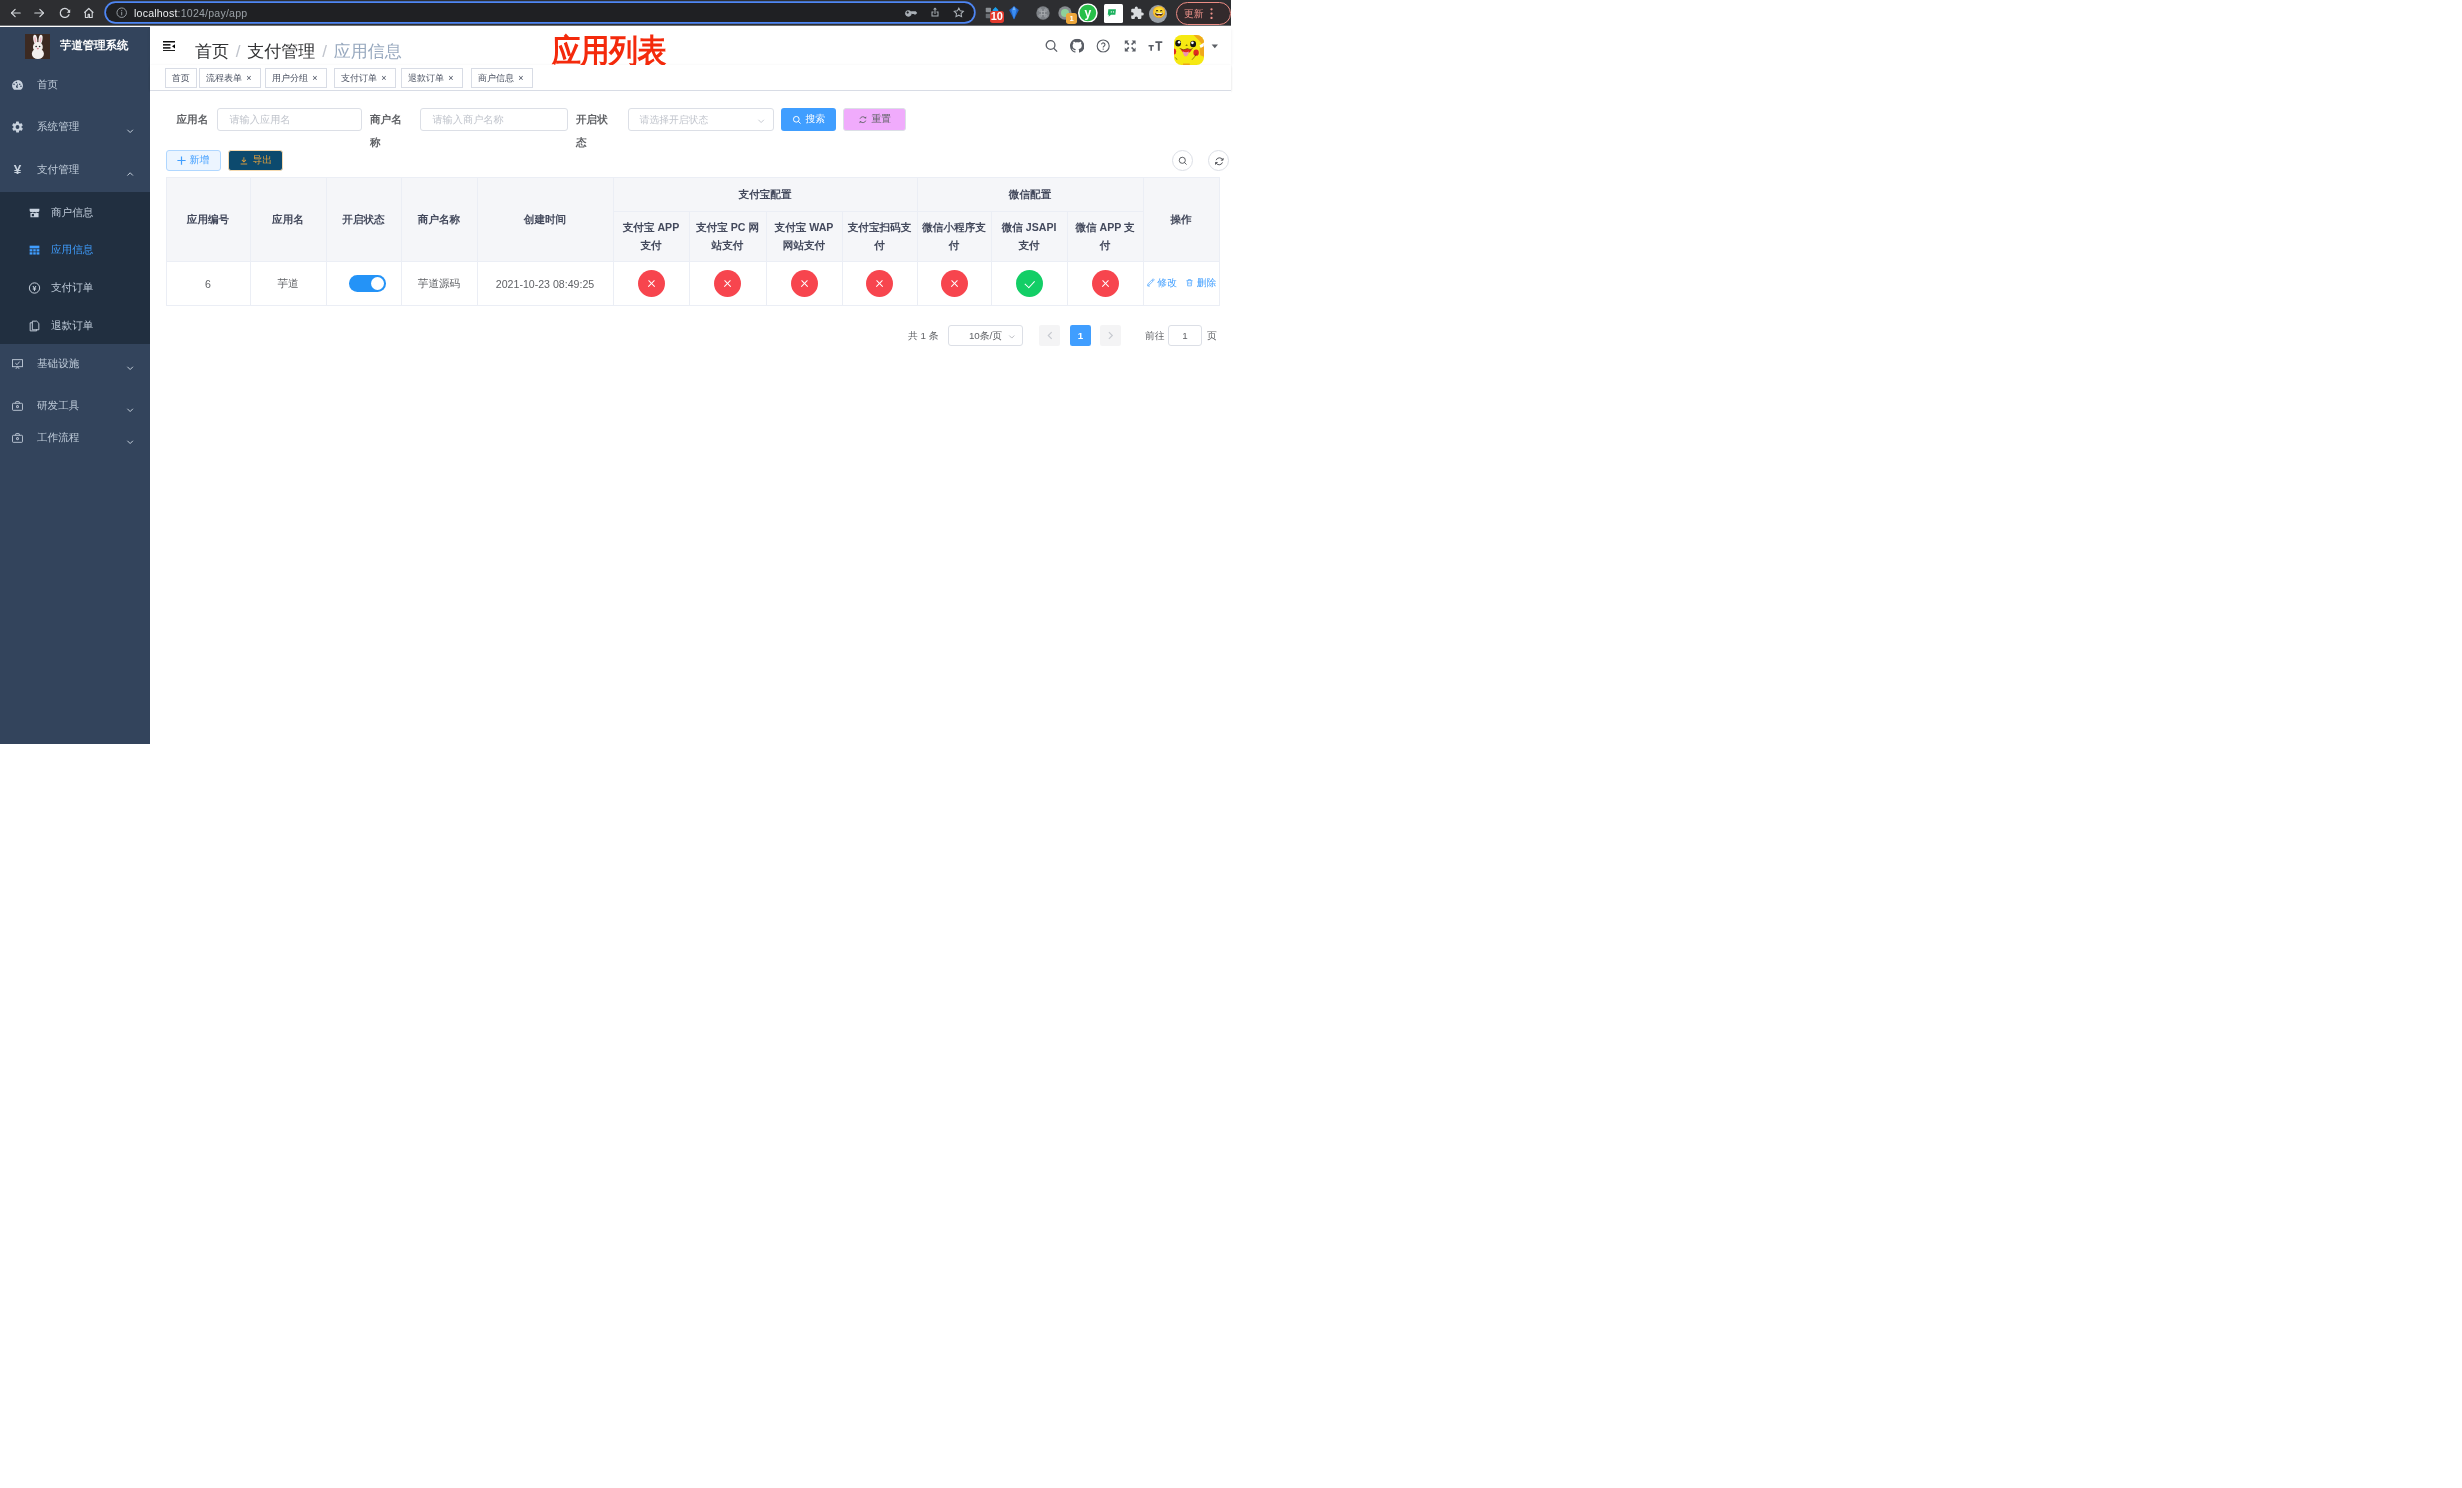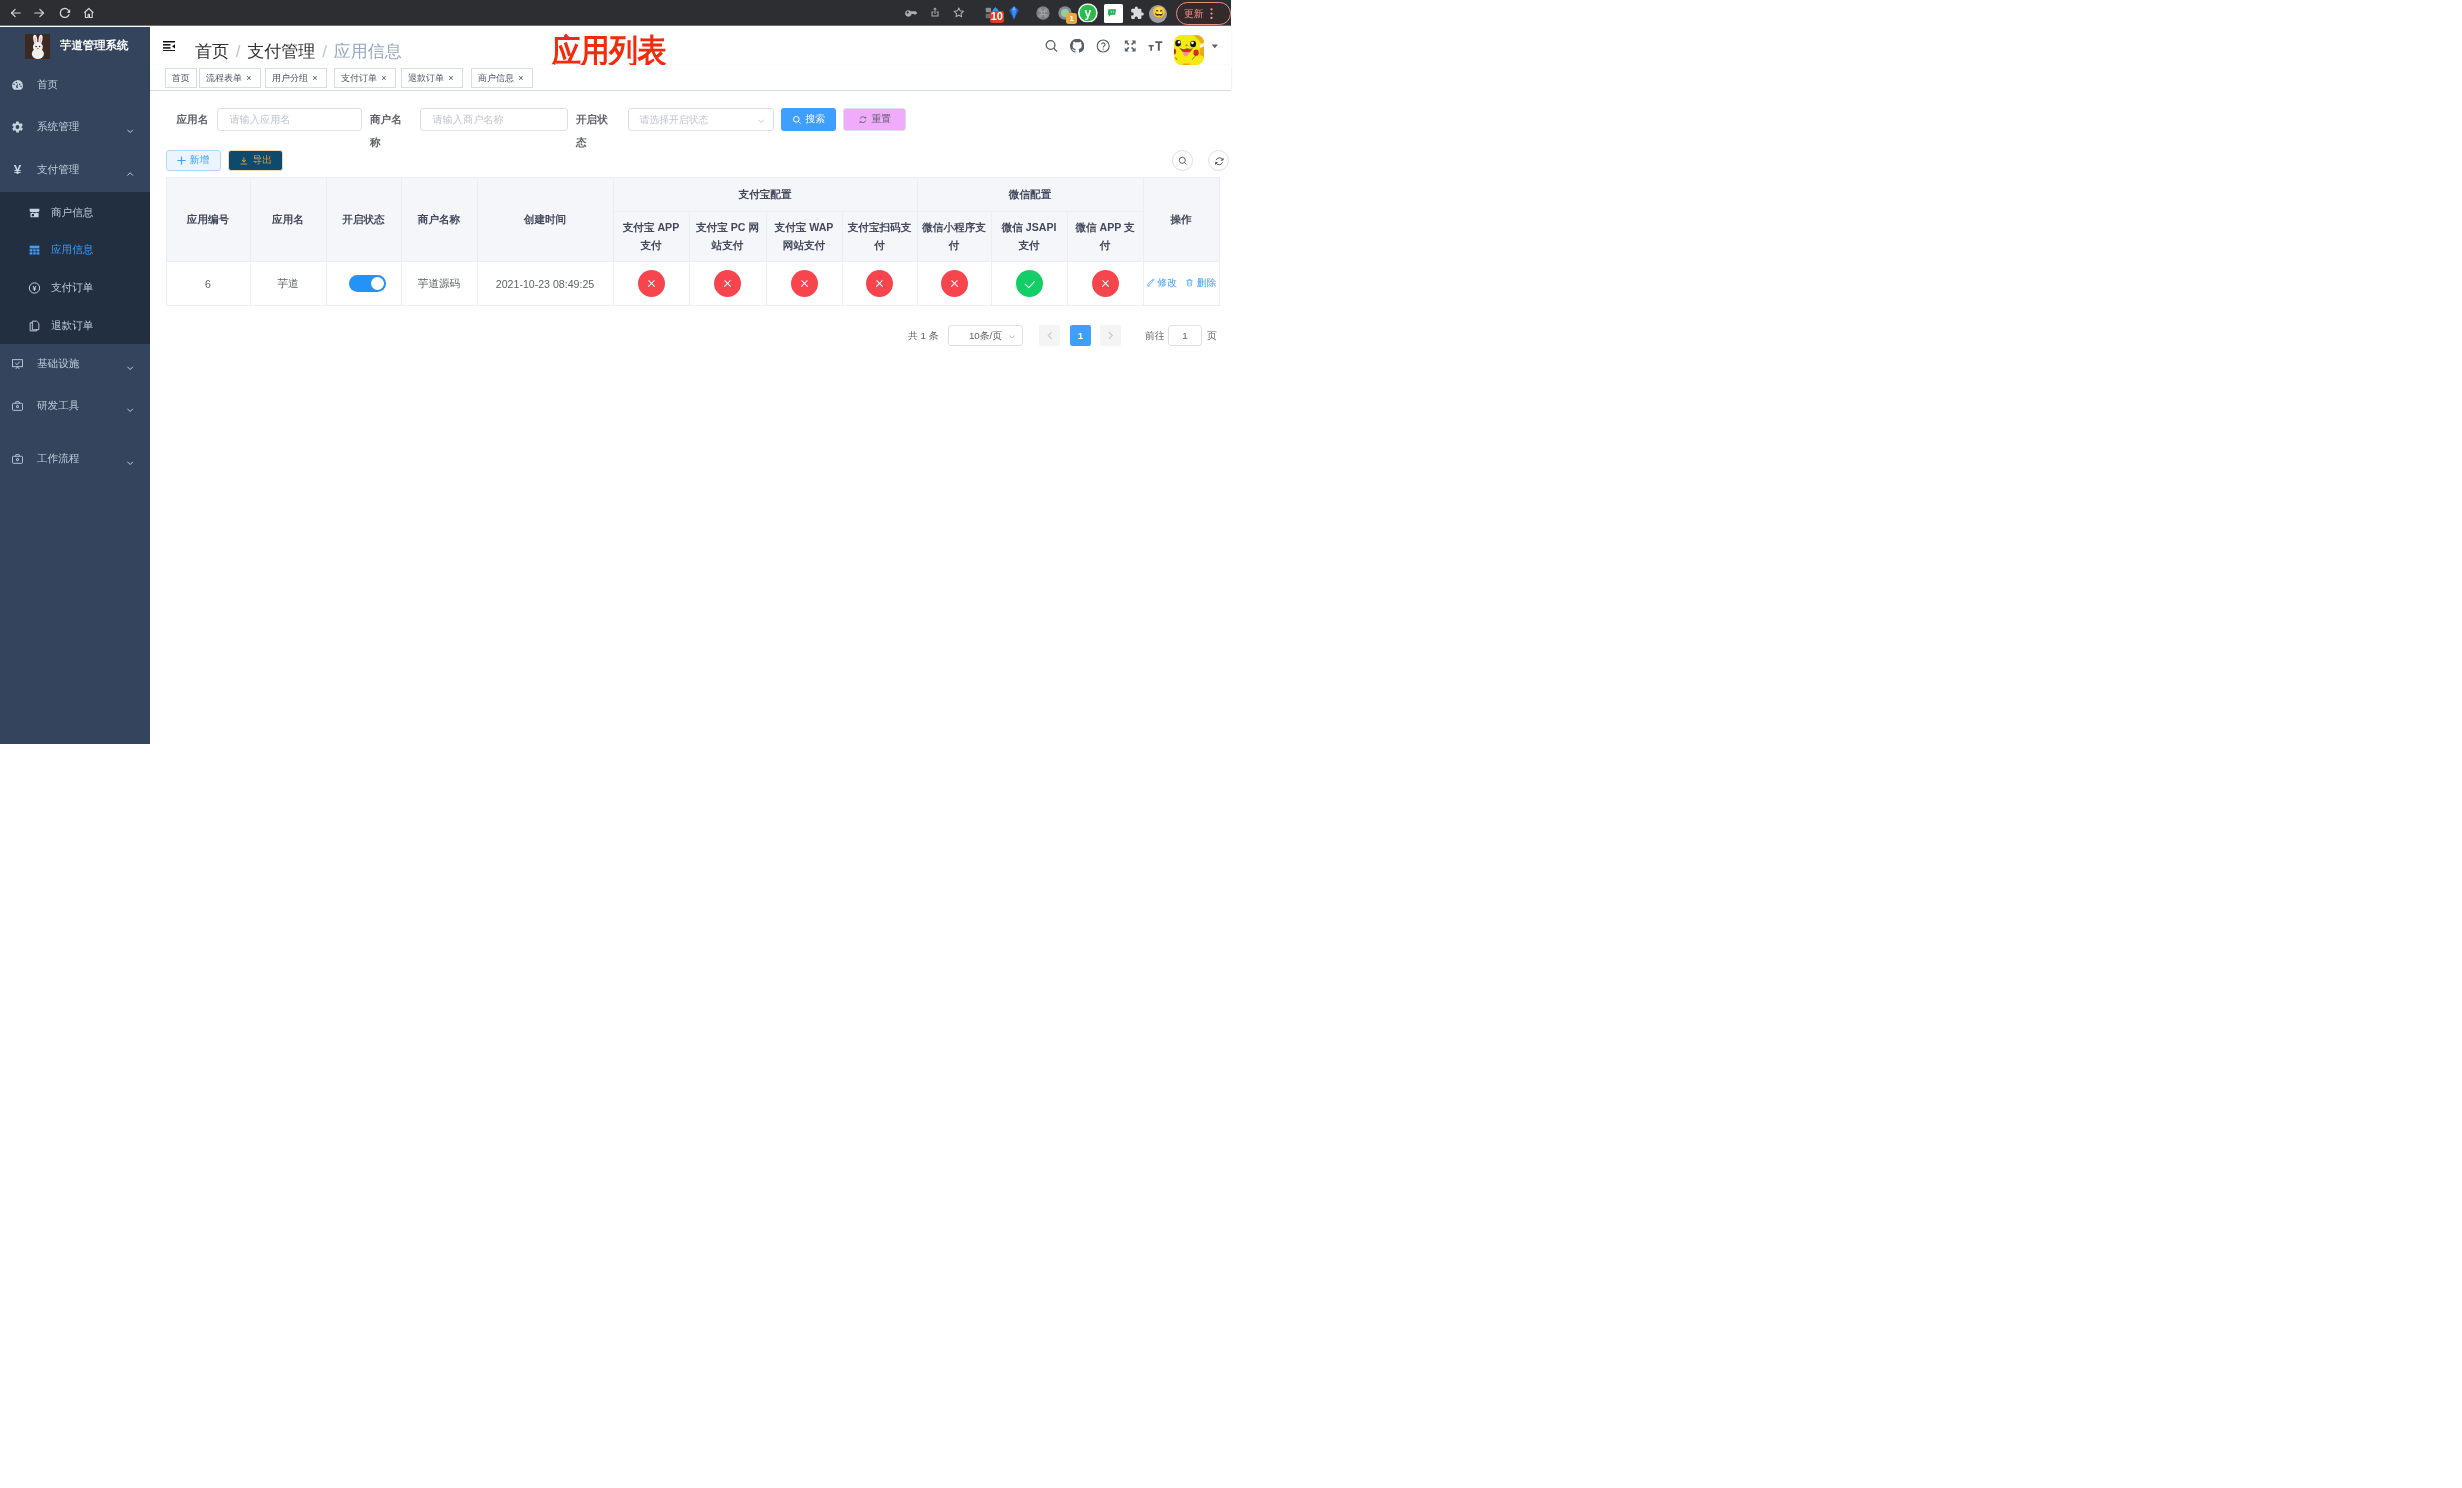--- a/index.html
+++ b/index.html
@@ -75,20 +75,28 @@
         <path d="M9.5 4l5 5-5 5"></path>
       </g>
     </svg>
   <svg class="nav" style="left:58px" width="13.6" height="13.6" viewBox="0 0 24 24">
       <path d="M20 11a8 8 0 1 0-.6 4" fill="none" stroke="#d2d5d9" stroke-width="2.2" stroke-linecap="round"></path>
       <path d="M21.5 5.5v6h-6z" fill="#d2d5d9"></path>
     </svg>
   <svg class="nav" style="left:82px" width="13.6" height="13.6" viewBox="0 0 24 24">
       <path d="M4 11.5L12 4l8 7.5M6 10v10h4.8v-5.5h2.4V20H18V10" fill="none" stroke="#d2d5d9" stroke-width="2" stroke-linejoin="round"></path>
     </svg>
+  <div id="urlpill">
+    <svg class="info" width="11.4" height="11.4" viewBox="0 0 24 24">
+        <circle cx="12" cy="12" r="10" fill="none" stroke="#9aa0a6" stroke-width="2"></circle>
+        <rect x="11" y="10.5" width="2" height="7" fill="#9aa0a6"></rect>
+        <rect x="11" y="6.5" width="2" height="2.4" fill="#9aa0a6"></rect>
+      </svg>
+    <div id="urltext"><b>localhost</b><span>:1024/pay/app</span></div>
+  </div>
   <div class="pillicons" style="left:905px; top:3.4px;">
     <svg width="13" height="13" viewBox="0 0 24 24" style="margin-right:10.6px">
         <path d="M12.65 10A6 6 0 1 0 11 13.35V15l2 2v1l2 2h4v-4l-5.3-5.3zM7 9a2 2 0 1 1 0-4 2 2 0 0 1 0 4z" fill="#aab0b6" transform="rotate(-45 12 12)"></path>
       </svg>
     <svg width="12" height="13" viewBox="0 0 24 24" style="margin-right:11.4px">
         <path d="M12 2l4 4h-3v9h-2V6H8z" fill="#aab0b6"></path>
         <path d="M5 10v10h14V10h-4v2h2v6H7v-6h2v-2z" fill="#aab0b6"></path>
       </svg>
     <svg width="13.6" height="13.6" viewBox="0 0 24 24" style="margin-right:0">
         <path d="M12 3.6l2.47 5.01 5.53.8-4 3.9.94 5.5L12 16.21l-4.94 2.6.94-5.5-4-3.9 5.53-.8z" fill="none" stroke="#aab0b6" stroke-width="1.8"></path>
@@ -242,21 +250,21 @@
           <rect x="2.8" y="7" width="18.4" height="13" rx="1.5"></rect>
           <path d="M8.7 7V4.8a1 1 0 0 1 1-1h4.6a1 1 0 0 1 1 1V7"></path>
           <rect x="10.3" y="11.3" width="3.4" height="3.8" rx=".6"></rect>
         </g>
       </svg>
     <span class="tx">研发工具</span>
     <svg class="ar" viewBox="0 0 12 12">
         <path d="M2 4l4 4 4-4" stroke="#c8d2de" stroke-width="1.4" fill="none"></path>
       </svg>
   </div>
-  <div class="mitem" style="top:411px">
+  <div class="mitem" style="top:390px">
     <svg class="ic" viewBox="0 0 24 24">
         <g fill="none" stroke="#c8d2de" stroke-width="1.6">
           <rect x="2.8" y="7" width="18.4" height="13" rx="1.5"></rect>
           <path d="M8.7 7V4.8a1 1 0 0 1 1-1h4.6a1 1 0 0 1 1 1V7"></path>
           <rect x="10.3" y="11.3" width="3.4" height="3.8" rx=".6"></rect>
         </g>
       </svg>
     <span class="tx">工作流程</span>
     <svg class="ar" viewBox="0 0 12 12">
         <path d="M2 4l4 4 4-4" stroke="#c8d2de" stroke-width="1.4" fill="none"></path>

